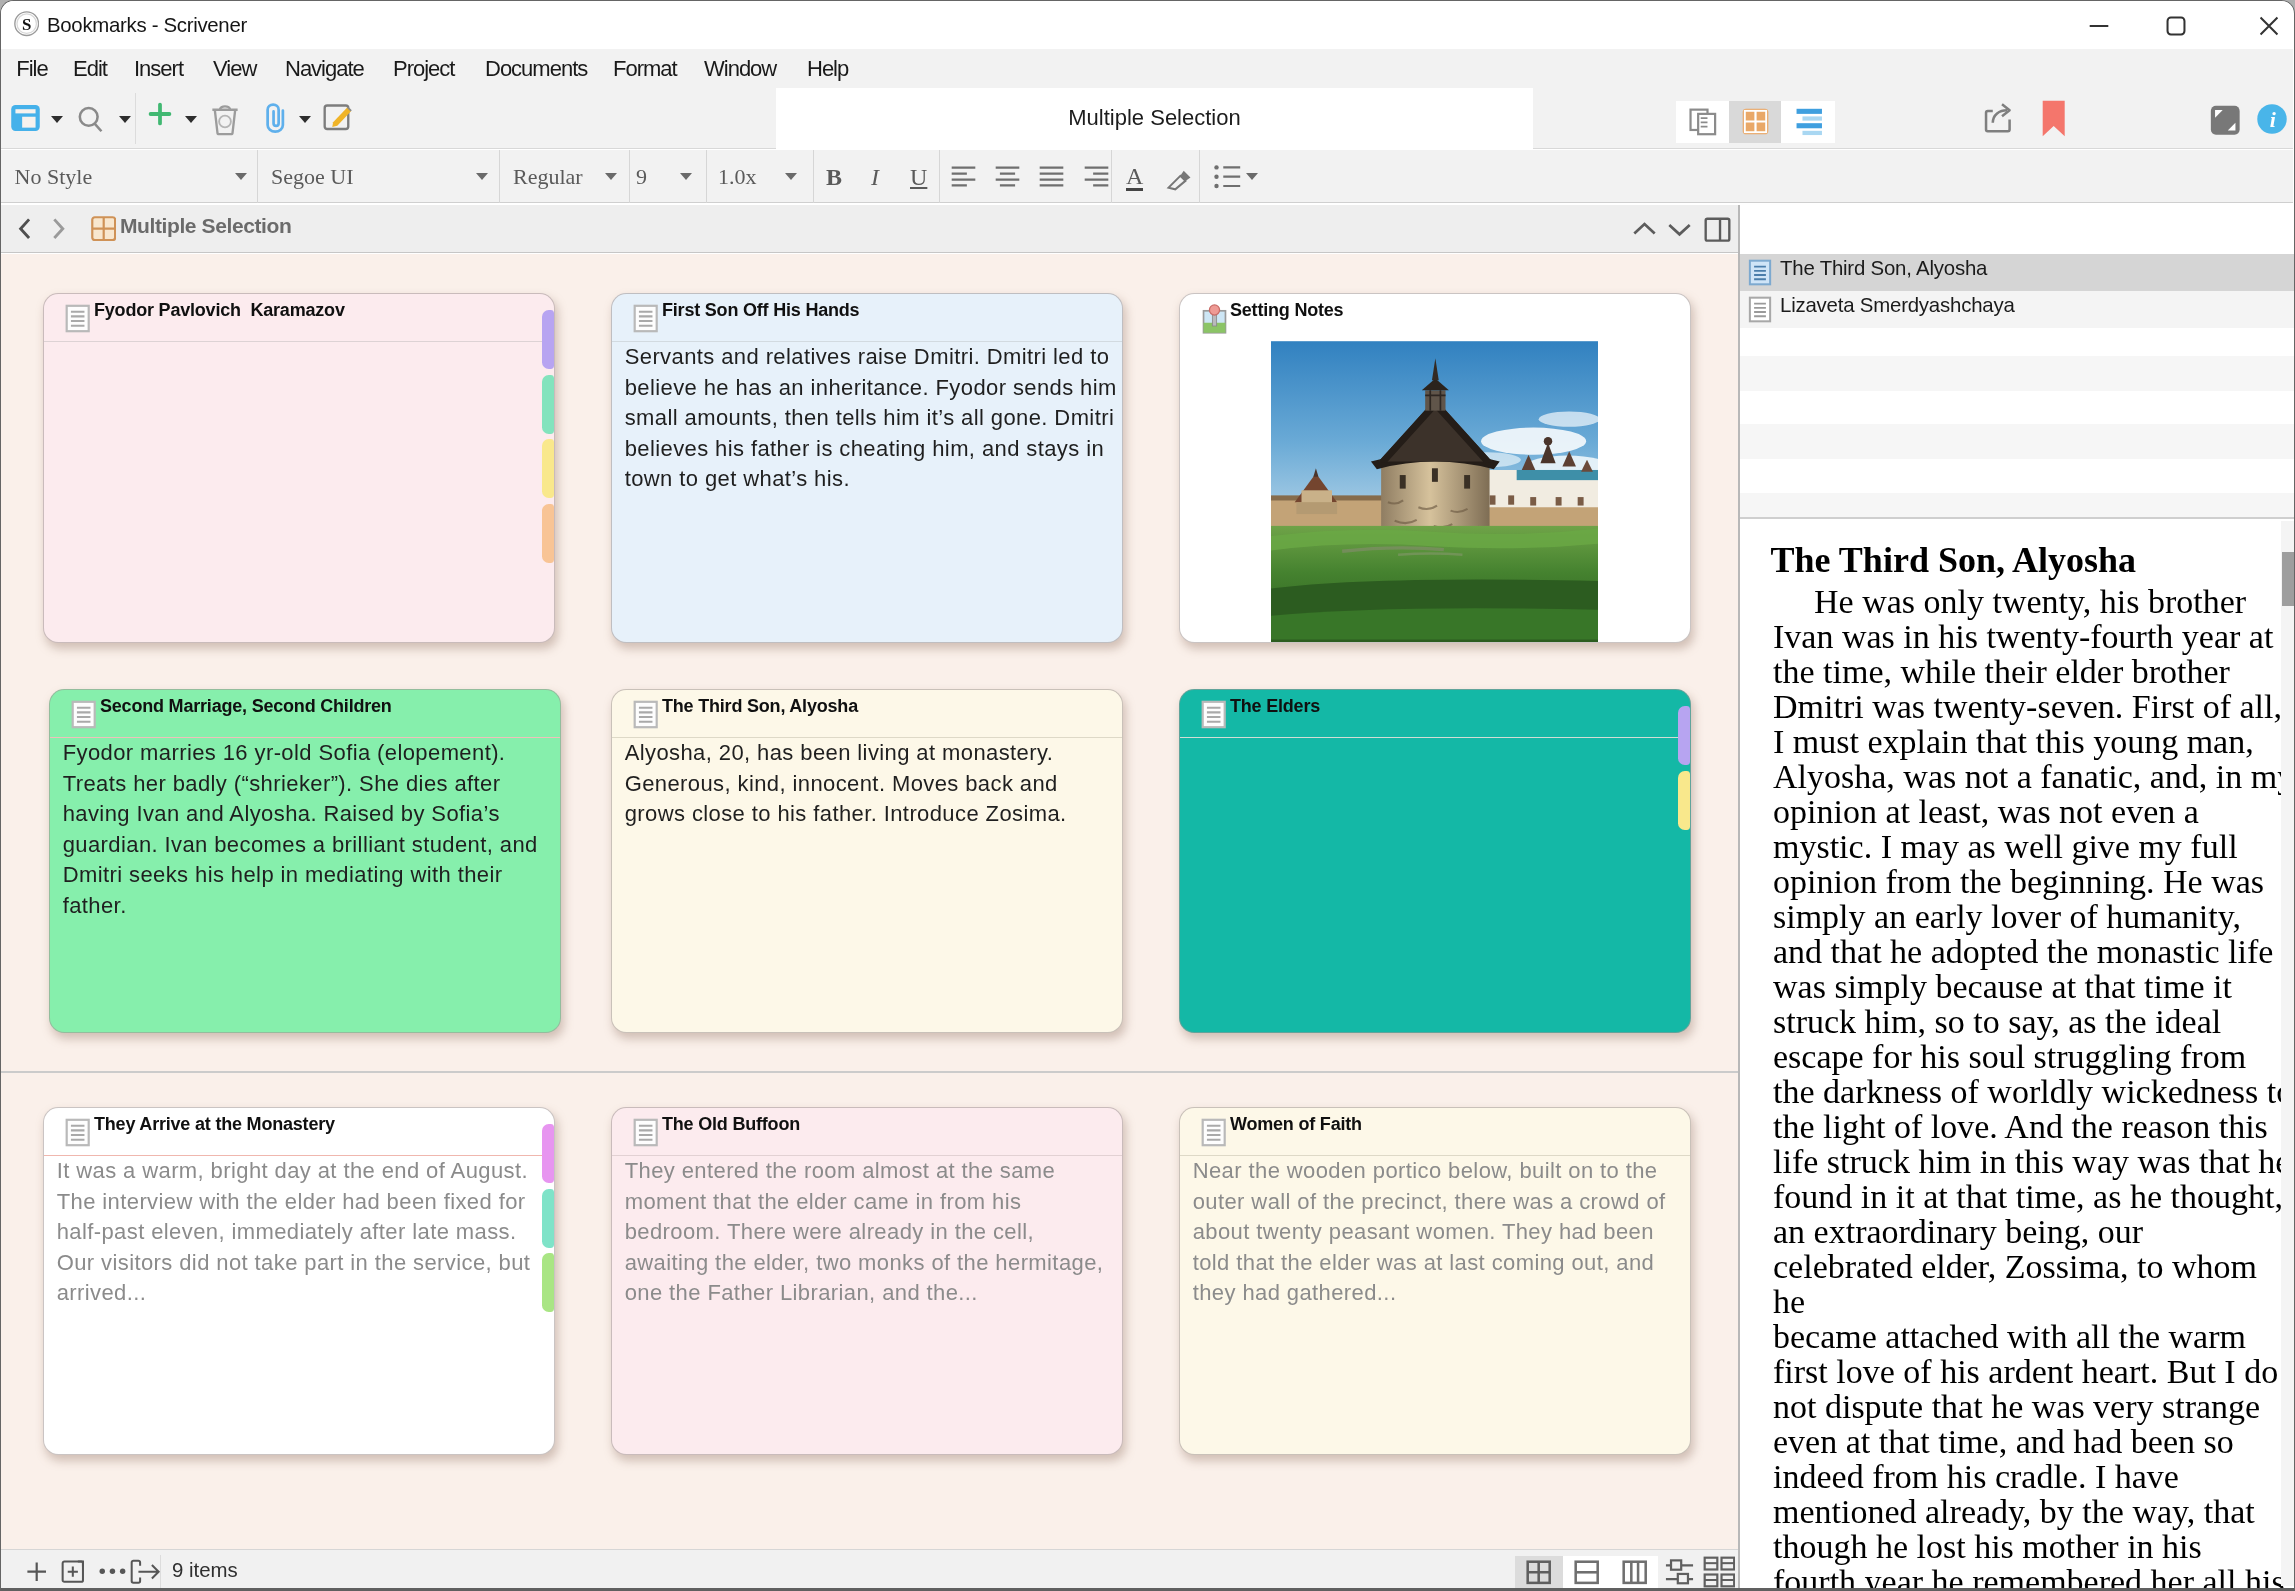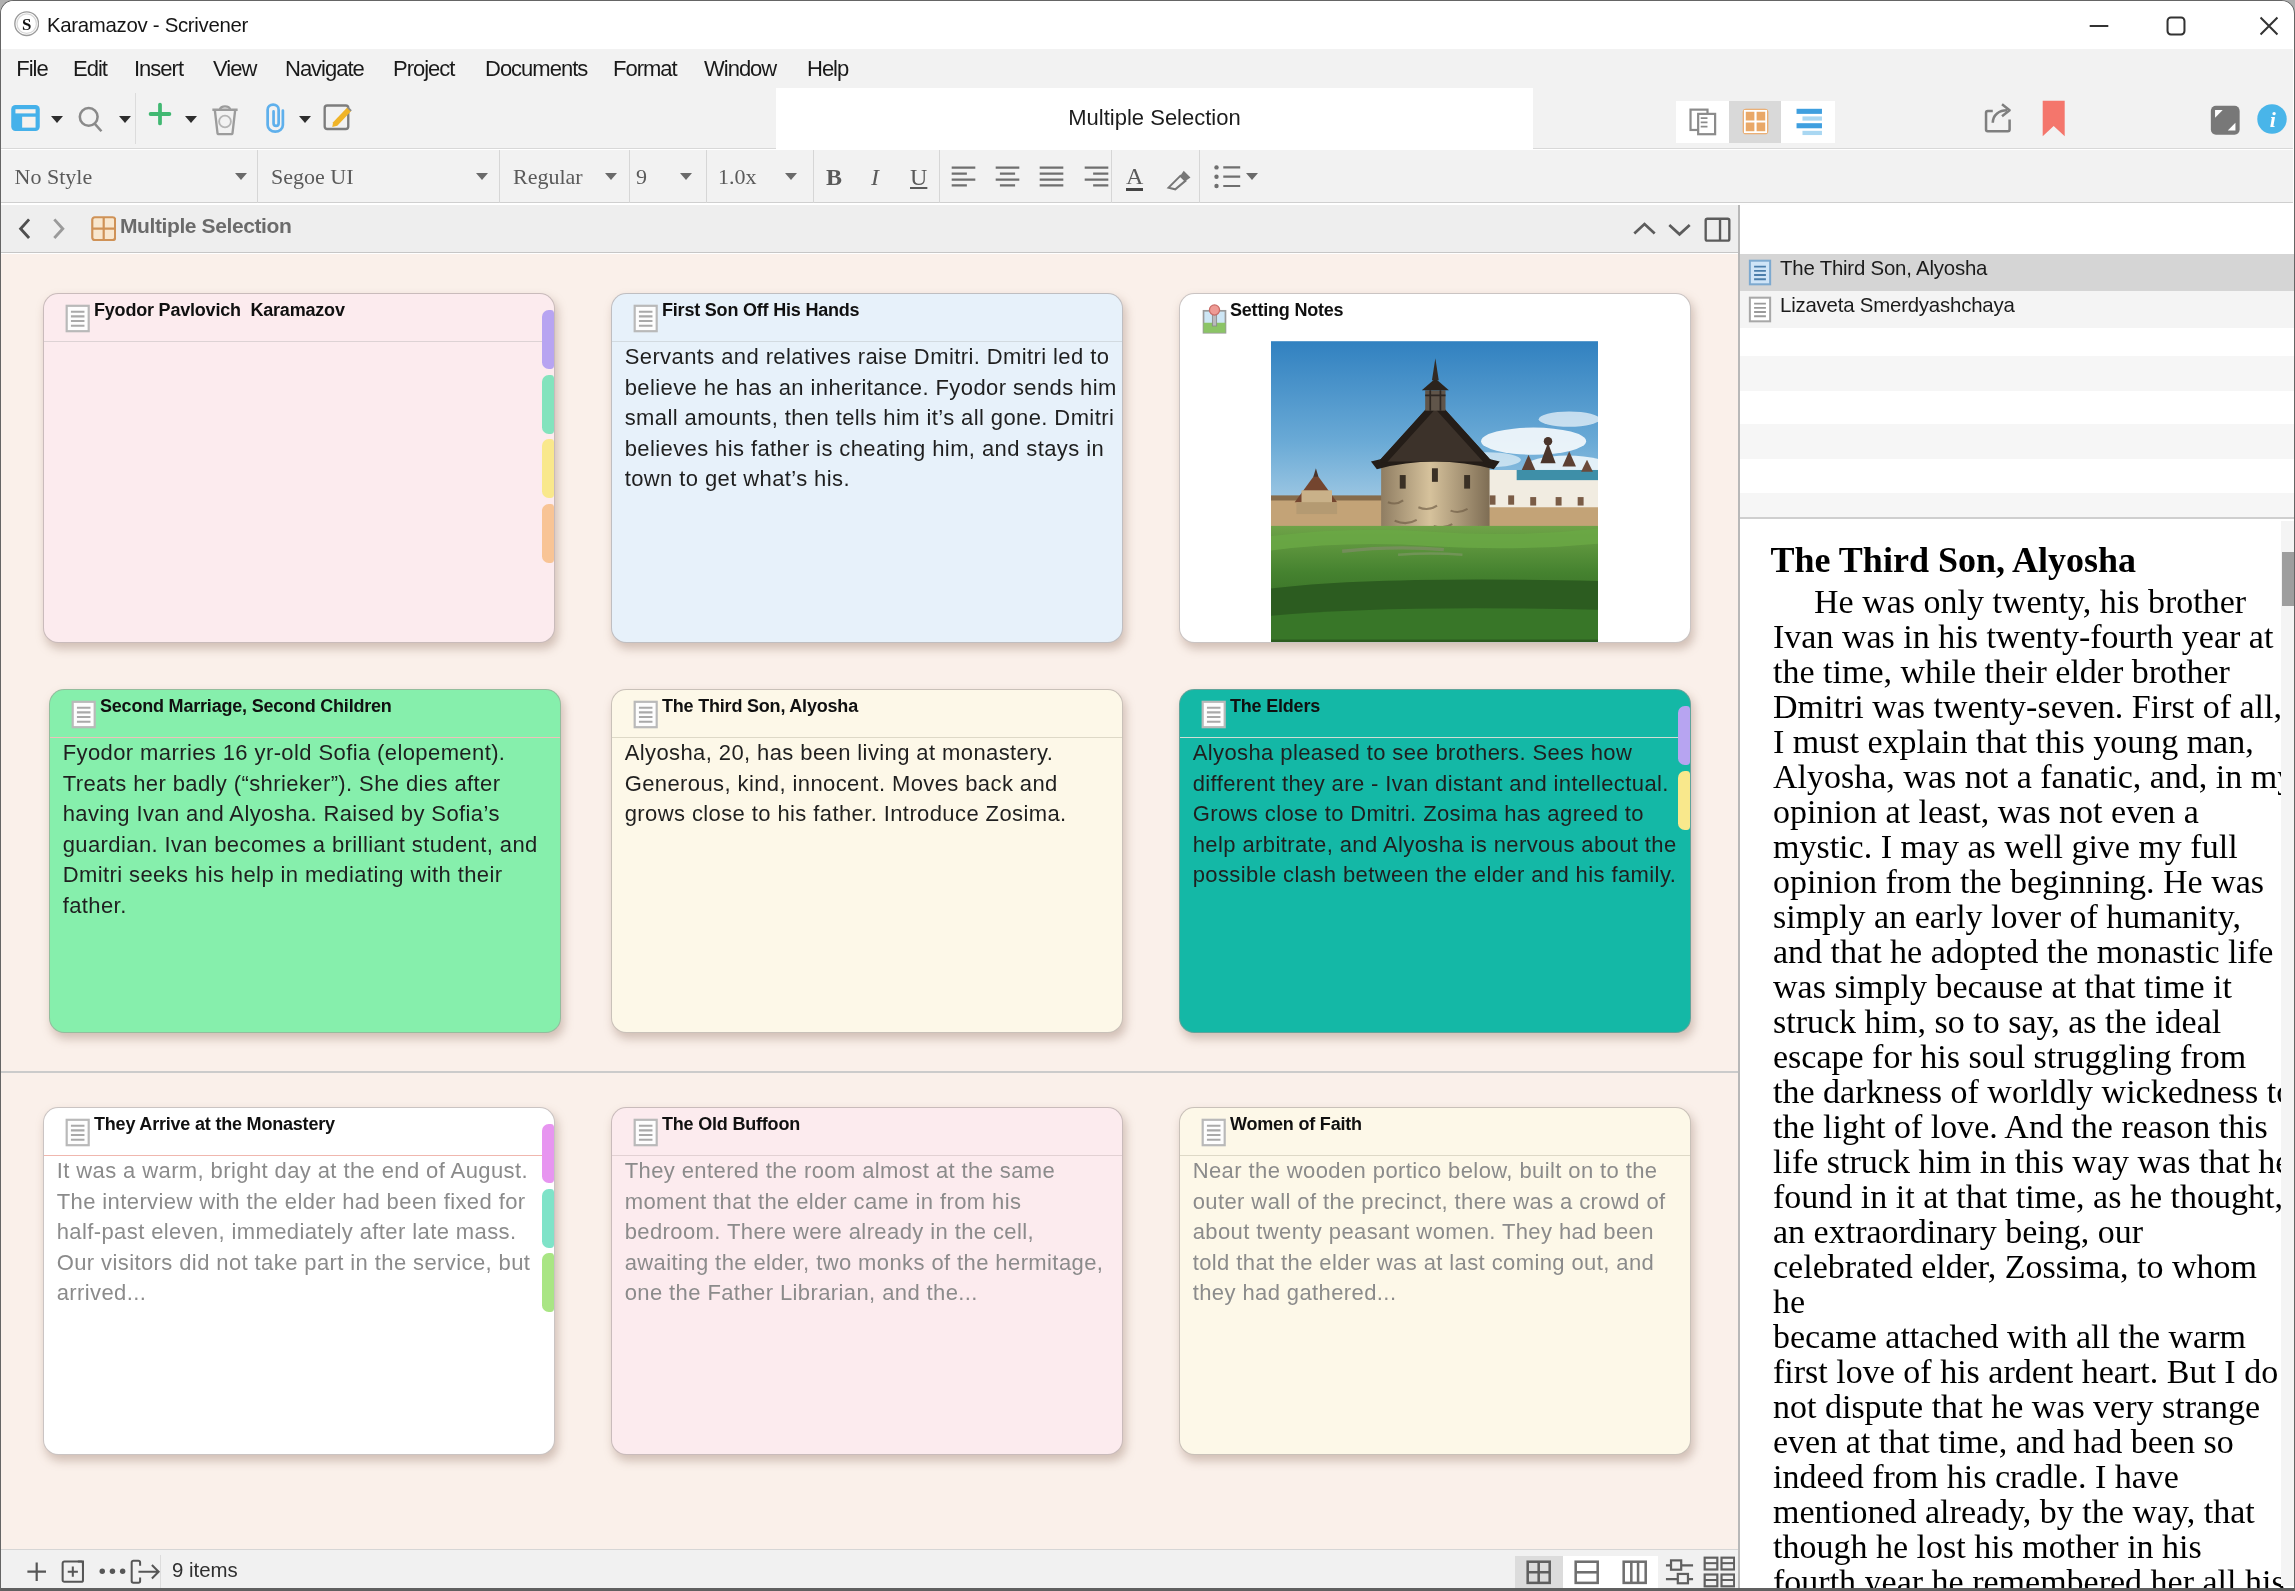--- a/index.html
+++ b/index.html
@@ -61,21 +61,21 @@
 </style></head>
 <body>
 <div id="win">
 
   <div id="titlebar" class="abs">
     <svg class="ico" style="left:12.7px;top:10.2px" width="25.4" height="25.4" viewBox="0 0 30 30">
       <circle cx="15" cy="15" r="14" fill="#ffffff" stroke="#9a9a9a" stroke-width="1.6"></circle>
       <circle cx="15" cy="15" r="11.5" fill="#ffffff" stroke="#d8d8d8" stroke-width="1.5"></circle>
       <text x="15" y="22" font-family="Liberation Serif" font-size="20" font-weight="bold" text-anchor="middle" fill="#111">S</text>
     </svg>
-    <span class="abs" id="title-text">Karamazov - Scrivener</span>
+    <span class="abs" id="title-text">Bookmarks - Scrivener</span>
 
     <svg class="ico" style="left:2080px;top:13.6px" width="36" height="22" viewBox="0 0 42 26">
         <line x1="10" y1="13" x2="32" y2="13" stroke="#333" stroke-width="2.4"></line>
       </svg>
     <svg class="ico" style="left:2157px;top:13.6px" width="36" height="22" viewBox="0 0 42 26">
         <rect x="11" y="3" width="20" height="20" rx="4" fill="none" stroke="#333" stroke-width="2.4"></rect>
       </svg>
     <svg class="ico" style="left:2250px;top:13.6px" width="36" height="22" viewBox="0 0 42 26">
         <path d="M11 3 L31 23 M31 3 L11 23" stroke="#333" stroke-width="2.4" fill="none"></path>
       </svg>
@@ -358,21 +358,20 @@
         <div class="csep" style="background:#ded9c7"></div>
         <div class="cbody">Alyosha, 20, has been living at monastery.<br>Generous, kind, innocent. Moves back and<br>grows close to his father. Introduce Zosima.</div>
       </div>
     <div class="card" style="left:1178px;top:435px;height:344px;background:#14b8a6">
         <svg class="docicon" width="25.4" height="29" viewBox="0 0 30 34">
           <rect x="2" y="2" width="26" height="30" fill="#fdfdfd" stroke="#b9b9b9" stroke-width="2.6"></rect>
           <path d="M7 9 h16 M7 14.5 h16 M7 20 h16 M7 25.5 h16" stroke="#a9a9a9" stroke-width="2.4"></path>
         </svg>
         <div class="ctitle">The Elders</div>
         <div class="csep" style="background:#d2ddd4"></div>
-        <div class="cbody">Alyosha pleased to see brothers. Sees how<br>different they are - Ivan distant and intellectual.<br>Grows close to Dmitri. Zosima has agreed to<br>help arbitrate, and Alyosha is nervous about the<br>possible clash between the elder and his family.</div>
         <div class="tab" style="top:16px;background:#b7a4f1"></div>
         <div class="tab" style="top:81px;background:#f9e88c"></div>
       </div>
     <div class="card" style="left:42px;top:853px;height:348px;background:#ffffff">
         <svg class="docicon" width="25.4" height="29" viewBox="0 0 30 34">
           <rect x="2" y="2" width="26" height="30" fill="#fdfdfd" stroke="#b9b9b9" stroke-width="2.6"></rect>
           <path d="M7 9 h16 M7 14.5 h16 M7 20 h16 M7 25.5 h16" stroke="#a9a9a9" stroke-width="2.4"></path>
         </svg>
         <div class="ctitle">They Arrive at the Monastery</div>
         <div class="csep" style="background:#f0b7ae"></div>

